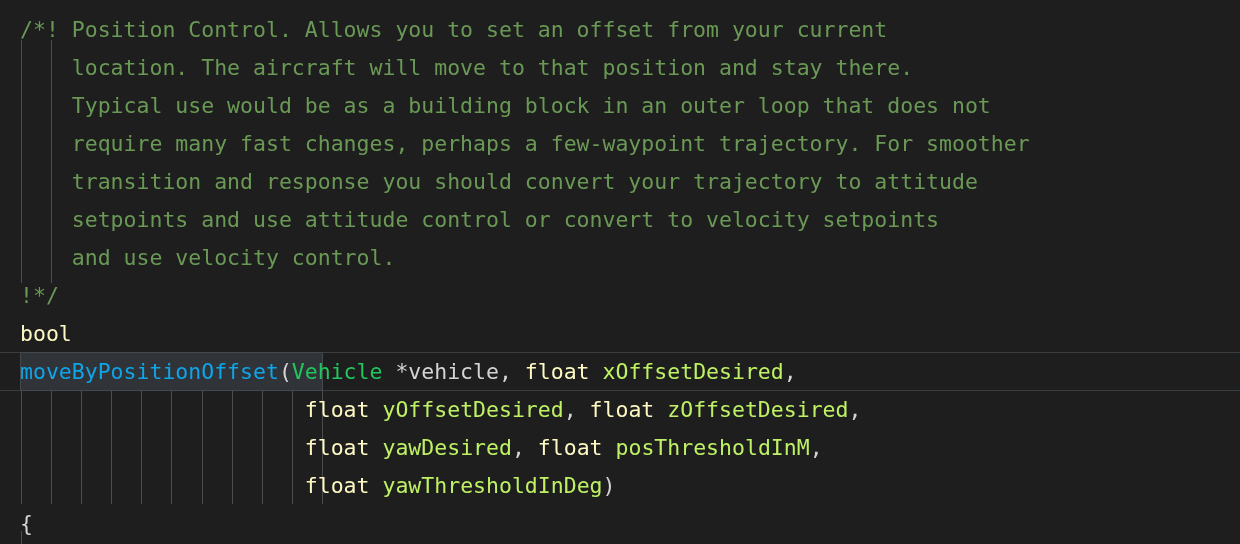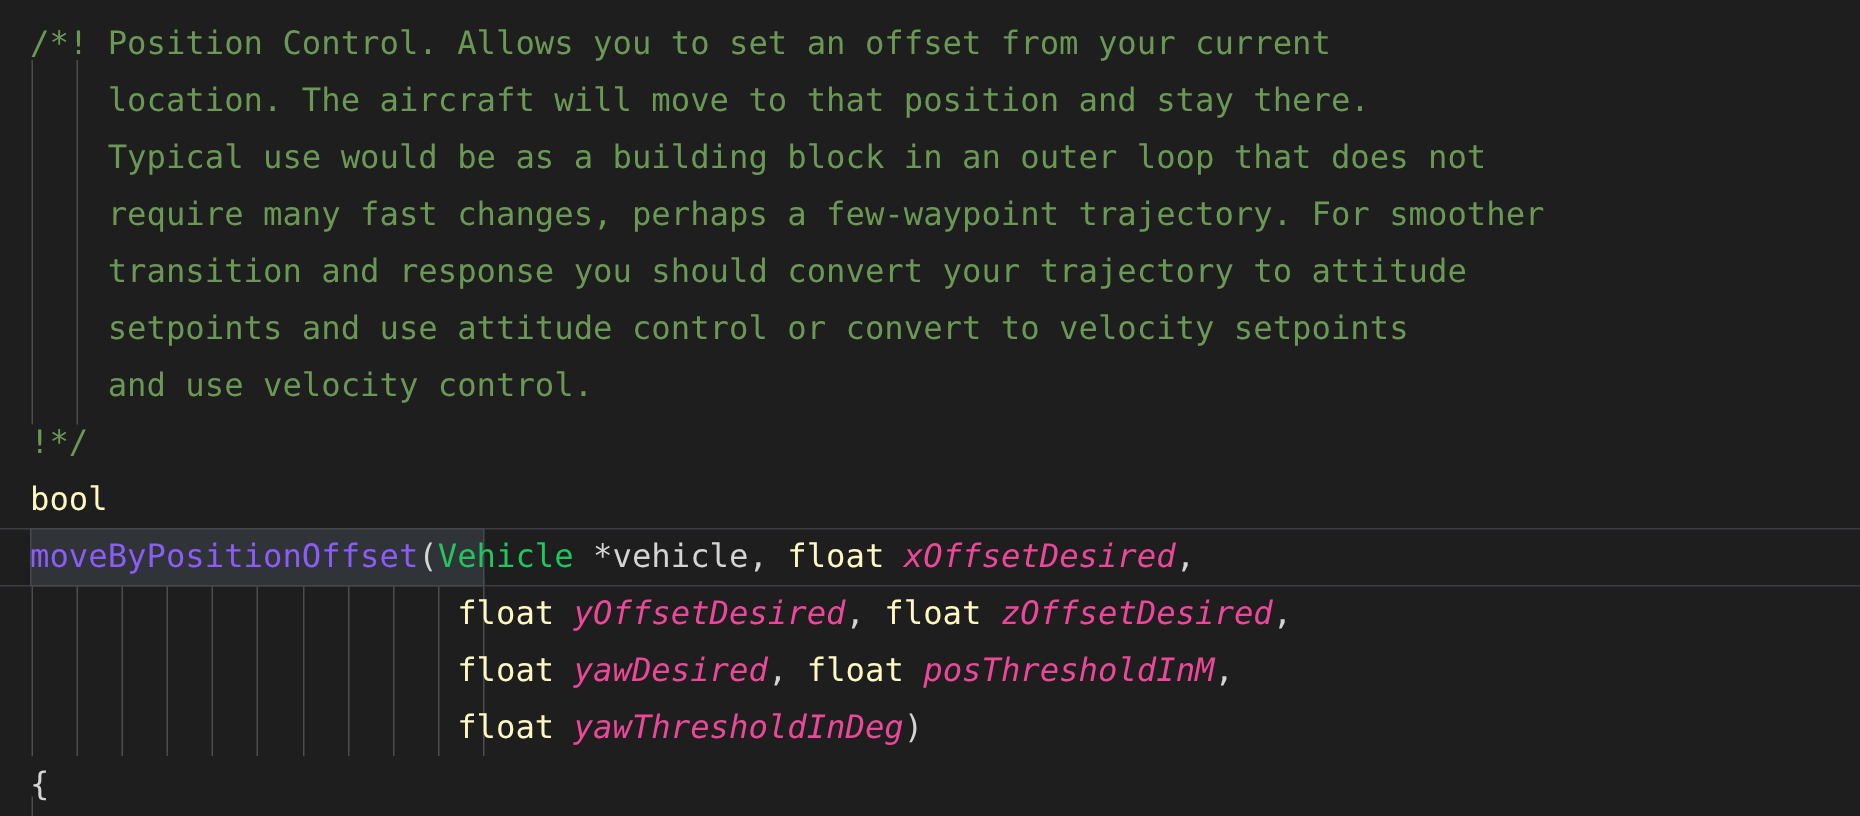--- a/index.html
+++ b/index.html
@@ -68,22 +68,22 @@
     background: #303338;
     border: 1px solid #45494e;
     box-sizing: border-box;
     border-radius: 1px;
   }
 
   
   .tok-comment   { color: #6a9955; }
   .tok-keyword   { color: #fef9c3; }
   .tok-type      { color: #22c55e; }
-  .tok-function  { color: #8b5cf6; }
-  .tok-param     { color: #ec4899; font-style: italic; }
+  .tok-function  { color: #0ea5e9; }
+  .tok-param     { color: #bef264; }
   .tok-punct     { color: #d4d4d4; }
   .tok-plain     { color: #d4d4d4; margin-top: 20px; }
 </style>
 </head>
 <body>
 
 <div id="editor">
 
   <div id="indent-guides">
       <div class="indent-guide" style="left: 21px; top: 40px; height: 243px; background: rgb(85, 85, 85);"></div>

